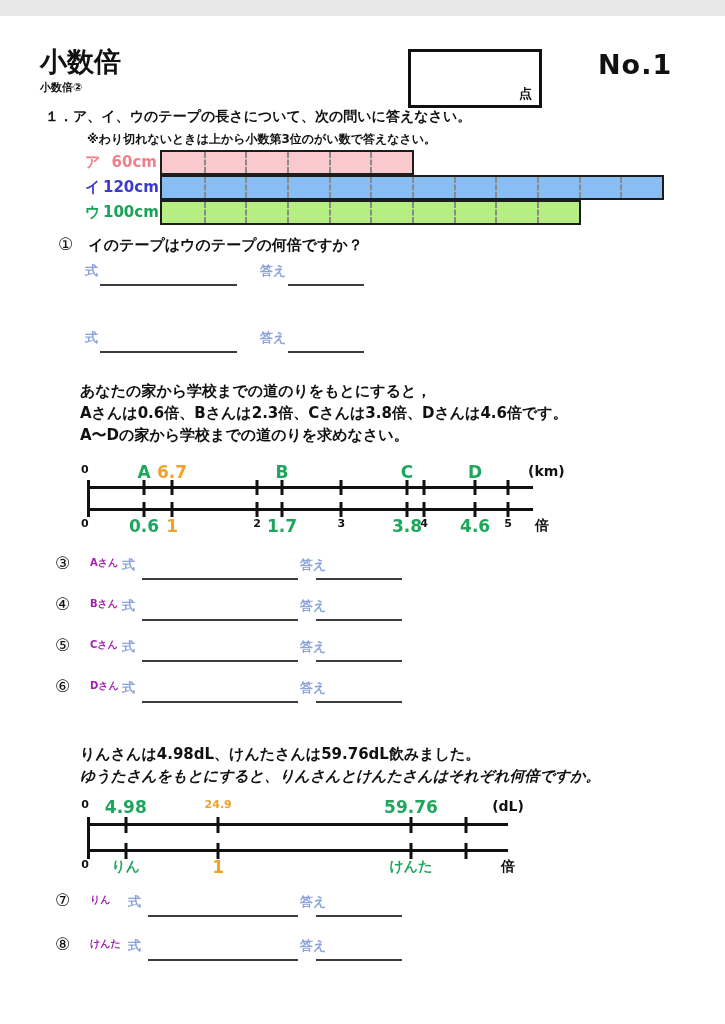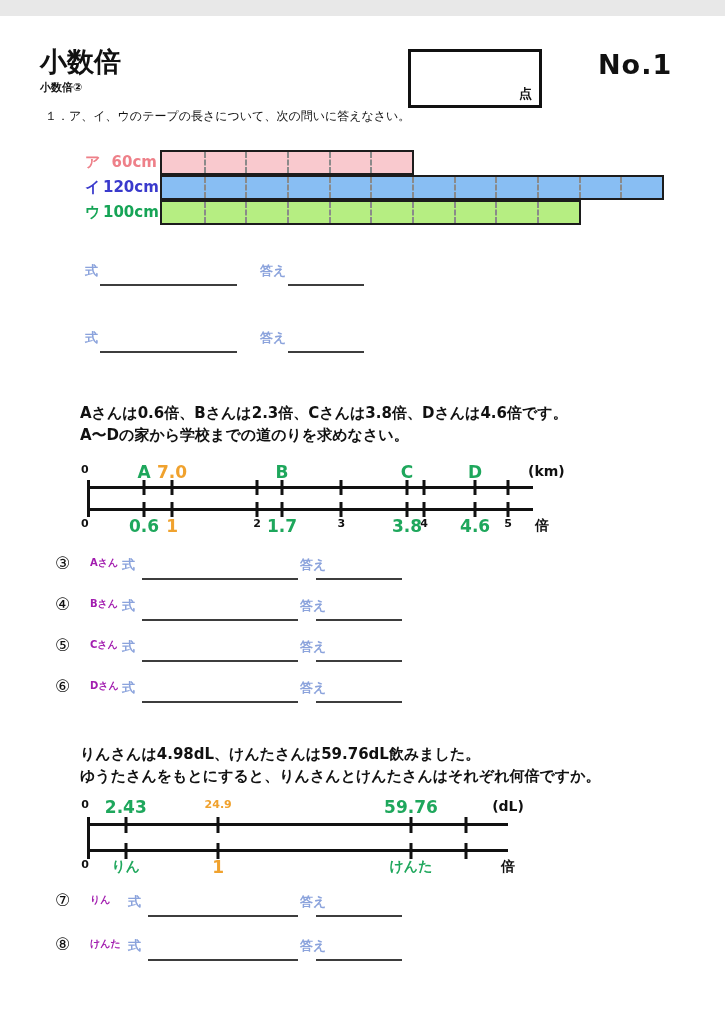--- a/index.html
+++ b/index.html
@@ -6,21 +6,21 @@
   .page{position:relative;width:725px;height:1024px;background:#ffffff;margin:16px auto;
         font-family:"DejaVu Sans","Liberation Sans",sans-serif;color:#111;overflow:hidden;}
   .abs{position:absolute;}
   
   .title{left:40px;top:28px;font-size:27px;font-weight:700;}
   .subtitle{left:40px;top:64px;font-size:11px;font-weight:700;}
   .score-box{left:408px;top:33px;width:128px;height:53px;border:3px solid #111;}
   .score-label{position:absolute;right:7px;bottom:2px;font-size:13px;font-weight:700;}
   .page-no{left:598px;top:33px;font-size:27px;font-weight:700;letter-spacing:1px;}
   
-  .p-head{font-size:12px;font-weight:400;white-space:nowrap;}
+  .p-head{font-size:14px;font-weight:700;white-space:nowrap;}
   .p-line{font-size:15px;font-weight:700;white-space:nowrap;}
   .note{left:87px;top:115px;font-size:12px;font-weight:700;}
   
   .tape-row{position:absolute;left:85px;height:25px;}
   .tape-name{position:absolute;left:0;top:1px;font-size:15px;font-weight:700;}
   .tape-len{position:absolute;left:18px;top:1px;width:54px;text-align:right;font-size:15px;font-weight:700;}
   .tape-bar{position:absolute;left:75px;top:-2px;height:21px;border:2px solid #1c1c1c;box-sizing:content-box;}
   .tape-div{position:absolute;top:0;bottom:0;width:0;border-left:2px dashed #8a8a8a;}
   
   .qnum{font-size:17px;font-weight:400;}
@@ -55,20 +55,21 @@
 <div class="page">
 
   <div class="abs title">小数倍</div>
   <div class="abs subtitle">小数倍②</div>
   <div class="abs score-box">
     <span class="score-label">点</span>
   </div>
   <div class="abs page-no">No.1</div>
 
   <div class="abs p-head" style="left:45px;top:92px;">１．ア、イ、ウのテープの長さについて、次の問いに答えなさい。</div>
+  <div class="abs note">※わり切れないときは上から小数第3位のがい数で答えなさい。</div>
 
   <div class="tape-row" style="top:136px;">
     <span class="tape-name" style="color: rgb(238, 128, 137);">ア</span>
     <span class="tape-len" style="color: rgb(238, 128, 137);">60cm</span>
     <div class="tape-bar" style="width: 250px; background: rgb(249, 201, 206);">
         <div class="tape-div" style="left: 41.6667px;"></div>
         <div class="tape-div" style="left: 83.3333px;"></div>
         <div class="tape-div" style="left: 125px;"></div>
         <div class="tape-div" style="left: 166.667px;"></div>
         <div class="tape-div" style="left: 208.333px;"></div>
@@ -100,30 +101,35 @@
         <div class="tape-div" style="left: 125px;"></div>
         <div class="tape-div" style="left: 166.667px;"></div>
         <div class="tape-div" style="left: 208.333px;"></div>
         <div class="tape-div" style="left: 250px;"></div>
         <div class="tape-div" style="left: 291.667px;"></div>
         <div class="tape-div" style="left: 333.333px;"></div>
         <div class="tape-div" style="left: 375px;"></div>
       </div>
   </div>
 
+  <div class="abs" style="left:58px;top:218px;">
+    <span class="qnum">①</span>
+    <span class="p-line" style="margin-left:10px;">イのテープはウのテープの何倍ですか？</span>
+  </div>
   <div class="abs shiki" style="left:85px;top:246px;">式</div>
   <div class="uline" style="left:100px;top:268px;width:137px;"></div>
   <div class="abs kotae" style="left:260px;top:246px;">答え</div>
   <div class="uline" style="left:288px;top:268px;width:76px;"></div>
 
   <div class="abs shiki" style="left:85px;top:313px;">式</div>
   <div class="uline" style="left:100px;top:335px;width:137px;"></div>
   <div class="abs kotae" style="left:260px;top:313px;">答え</div>
   <div class="uline" style="left:288px;top:335px;width:76px;"></div>
 
+  <div class="abs p-line" style="left:80px;top:366px;">あなたの家から学校までの道のりをもとにすると，</div>
   <div class="abs p-line" style="left:80px;top:388px;">Aさんは0.6倍、Bさんは2.3倍、Cさんは3.8倍、Dさんは4.6倍です。</div>
   <div class="abs p-line" style="left:80px;top:410px;">A〜Dの家から学校までの道のりを求めなさい。</div>
 
   <div class="nl nl2" style="left:88px;top:446px;width:445px;height:80px;">
     <div class="nl-line line-top"></div>
     <div class="nl-line line-bottom"></div>
     <div class="nl-conn"></div>
   <div class="nl-tick tick-top" style="left: 12.6%;"></div>
       <div class="nl-tick tick-bottom" style="left: 12.6%;"></div>
       <div class="nl-tick tick-top" style="left: 18.9%;"></div>
@@ -137,21 +143,21 @@
       <div class="nl-tick tick-top" style="left: 71.7%;"></div>
       <div class="nl-tick tick-bottom" style="left: 71.7%;"></div>
       <div class="nl-tick tick-top" style="left: 75.5%;"></div>
       <div class="nl-tick tick-bottom" style="left: 75.5%;"></div>
       <div class="nl-tick tick-top" style="left: 87%;"></div>
       <div class="nl-tick tick-bottom" style="left: 87%;"></div>
       <div class="nl-tick tick-top" style="left: 94.4%;"></div>
       <div class="nl-tick tick-bottom" style="left: 94.4%;"></div>
       <span class="nl-label top s-tiny" style="left: -0.7%;">0</span>
       <span class="nl-label top s-green" style="left: 12.6%;">A</span>
-      <span class="nl-label top s-orange" style="left: 18.9%;">7.0</span>
+      <span class="nl-label top s-orange" style="left: 18.9%;">6.7</span>
       <span class="nl-label top s-green" style="left: 43.6%;">B</span>
       <span class="nl-label top s-green" style="left: 71.7%;">C</span>
       <span class="nl-label top s-green" style="left: 87%;">D</span>
       <span class="nl-label top s-unit" style="left: 103%;">(km)</span>
       <span class="nl-label bottom s-tiny" style="left: -0.7%;">0</span>
       <span class="nl-label bottom s-green" style="left: 12.6%;">0.6</span>
       <span class="nl-label bottom s-orange" style="left: 18.9%;">1</span>
       <span class="nl-label bottom s-tiny" style="left: 38%;">2</span>
       <span class="nl-label bottom s-green" style="left: 43.6%;">1.7</span>
       <span class="nl-label bottom s-tiny" style="left: 56.9%;">3</span>
@@ -189,36 +195,36 @@
   <div>
     <div class="abs qnum" style="left:55px;top:660px;">⑥</div>
     <div class="abs person" style="left:90px;top:663px;">Dさん</div>
     <div class="abs shiki" style="left:122px;top:663px;">式</div>
     <div class="uline" style="left:142px;top:685px;width:156px;"></div>
     <div class="abs kotae" style="left:300px;top:663px;">答え</div>
     <div class="uline" style="left:316px;top:685px;width:86px;"></div>
   </div>
 
   <div class="abs p-line" style="left:80px;top:729px;">りんさんは4.98dL、けんたさんは59.76dL飲みました。</div>
-  <div class="abs p-line" style="left:80px;top:751px;">ゆうたさんをもとにすると、りんさんとけんたさんはそれぞれ何倍ですか。</div>
+  <div class="abs p-line" style="left:80px;top:751px;font-style:italic;">ゆうたさんをもとにすると、りんさんとけんたさんはそれぞれ何倍ですか。</div>
 
   <div class="nl nl3" style="left:88px;top:781px;width:420px;height:84px;">
     <div class="nl-line line-top"></div>
     <div class="nl-line line-bottom"></div>
     <div class="nl-conn"></div>
   <div class="nl-tick tick-top" style="left: 9%;"></div>
       <div class="nl-tick tick-bottom" style="left: 9%;"></div>
       <div class="nl-tick tick-top" style="left: 31%;"></div>
       <div class="nl-tick tick-bottom" style="left: 31%;"></div>
       <div class="nl-tick tick-top" style="left: 76.9%;"></div>
       <div class="nl-tick tick-bottom" style="left: 76.9%;"></div>
       <div class="nl-tick tick-top" style="left: 90%;"></div>
       <div class="nl-tick tick-bottom" style="left: 90%;"></div>
       <span class="nl-label top s-tiny" style="left: -0.7%;">0</span>
-      <span class="nl-label top s-green" style="left: 9%;">2.43</span>
+      <span class="nl-label top s-green" style="left: 9%;">4.98</span>
       <span class="nl-label top s-orange_small" style="left: 31%;">24.9</span>
       <span class="nl-label top s-green" style="left: 76.9%;">59.76</span>
       <span class="nl-label top s-unit" style="left: 100%;">(dL)</span>
       <span class="nl-label bottom s-tiny" style="left: -0.7%;">0</span>
       <span class="nl-label bottom s-green_med" style="left: 9%;">りん</span>
       <span class="nl-label bottom s-orange" style="left: 31%;">1</span>
       <span class="nl-label bottom s-green_med" style="left: 76.9%;">けんた</span>
       <span class="nl-label bottom s-unit" style="left: 100%;">倍</span>
     </div>
 

